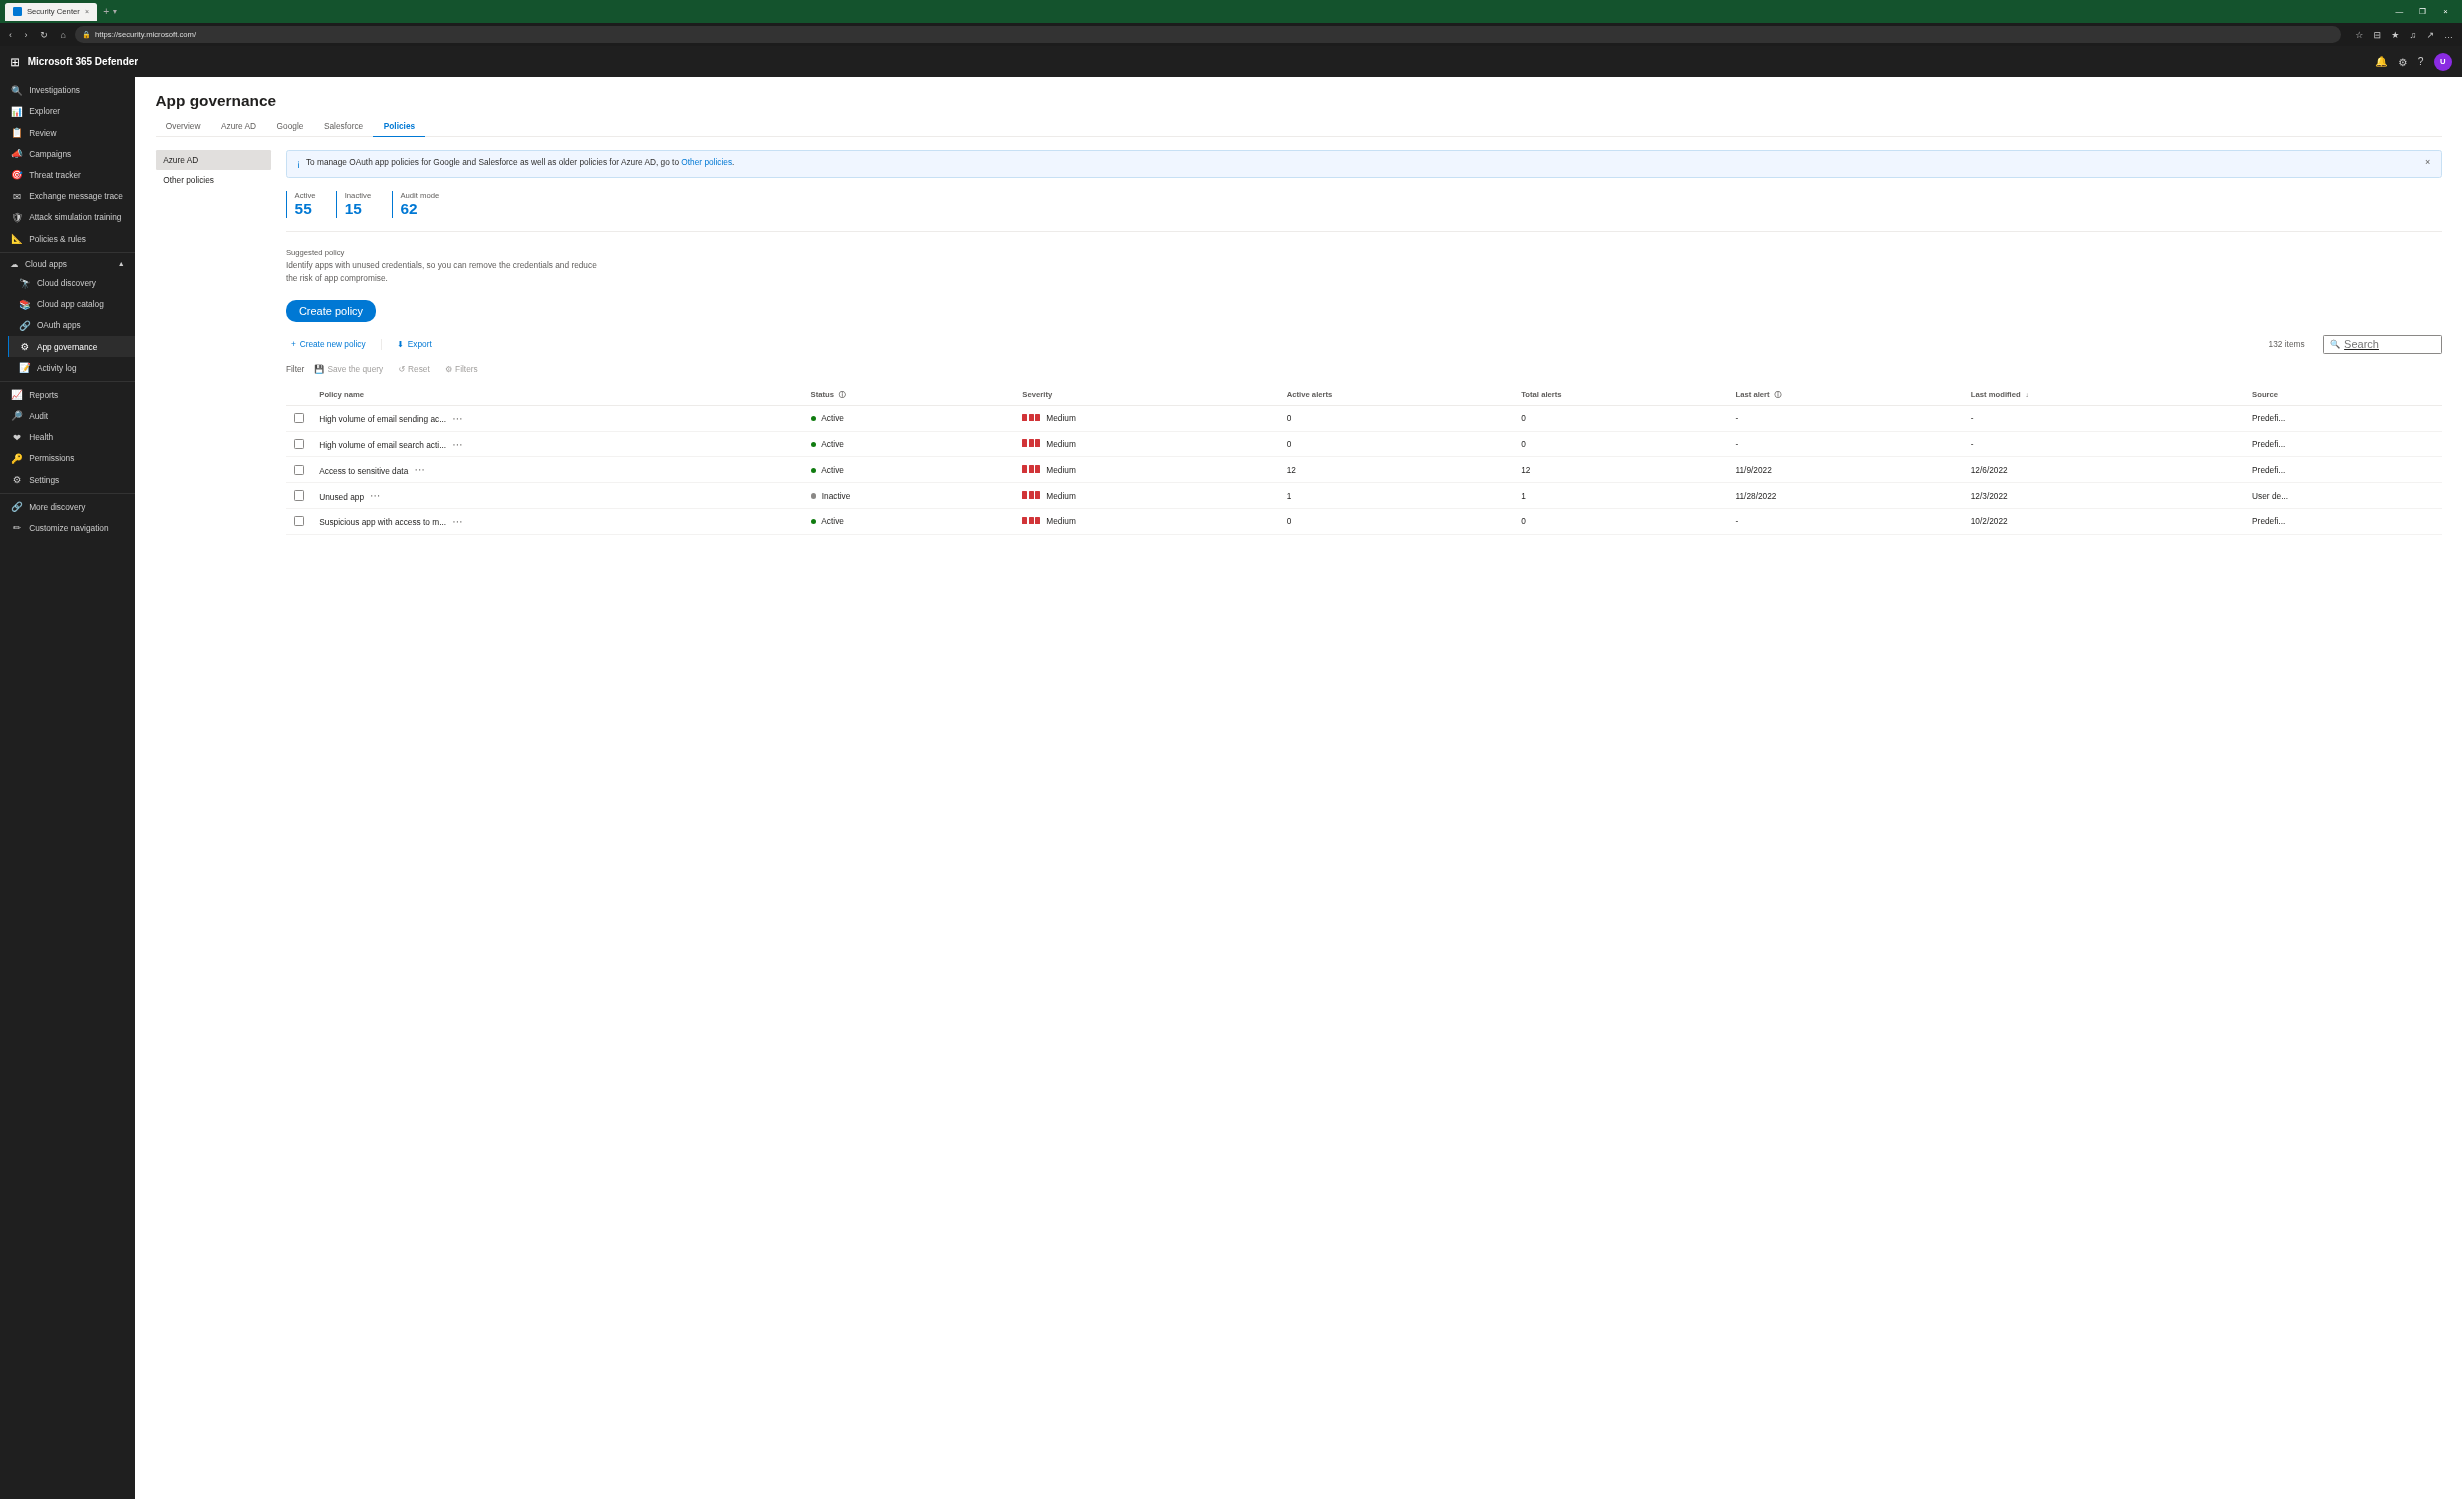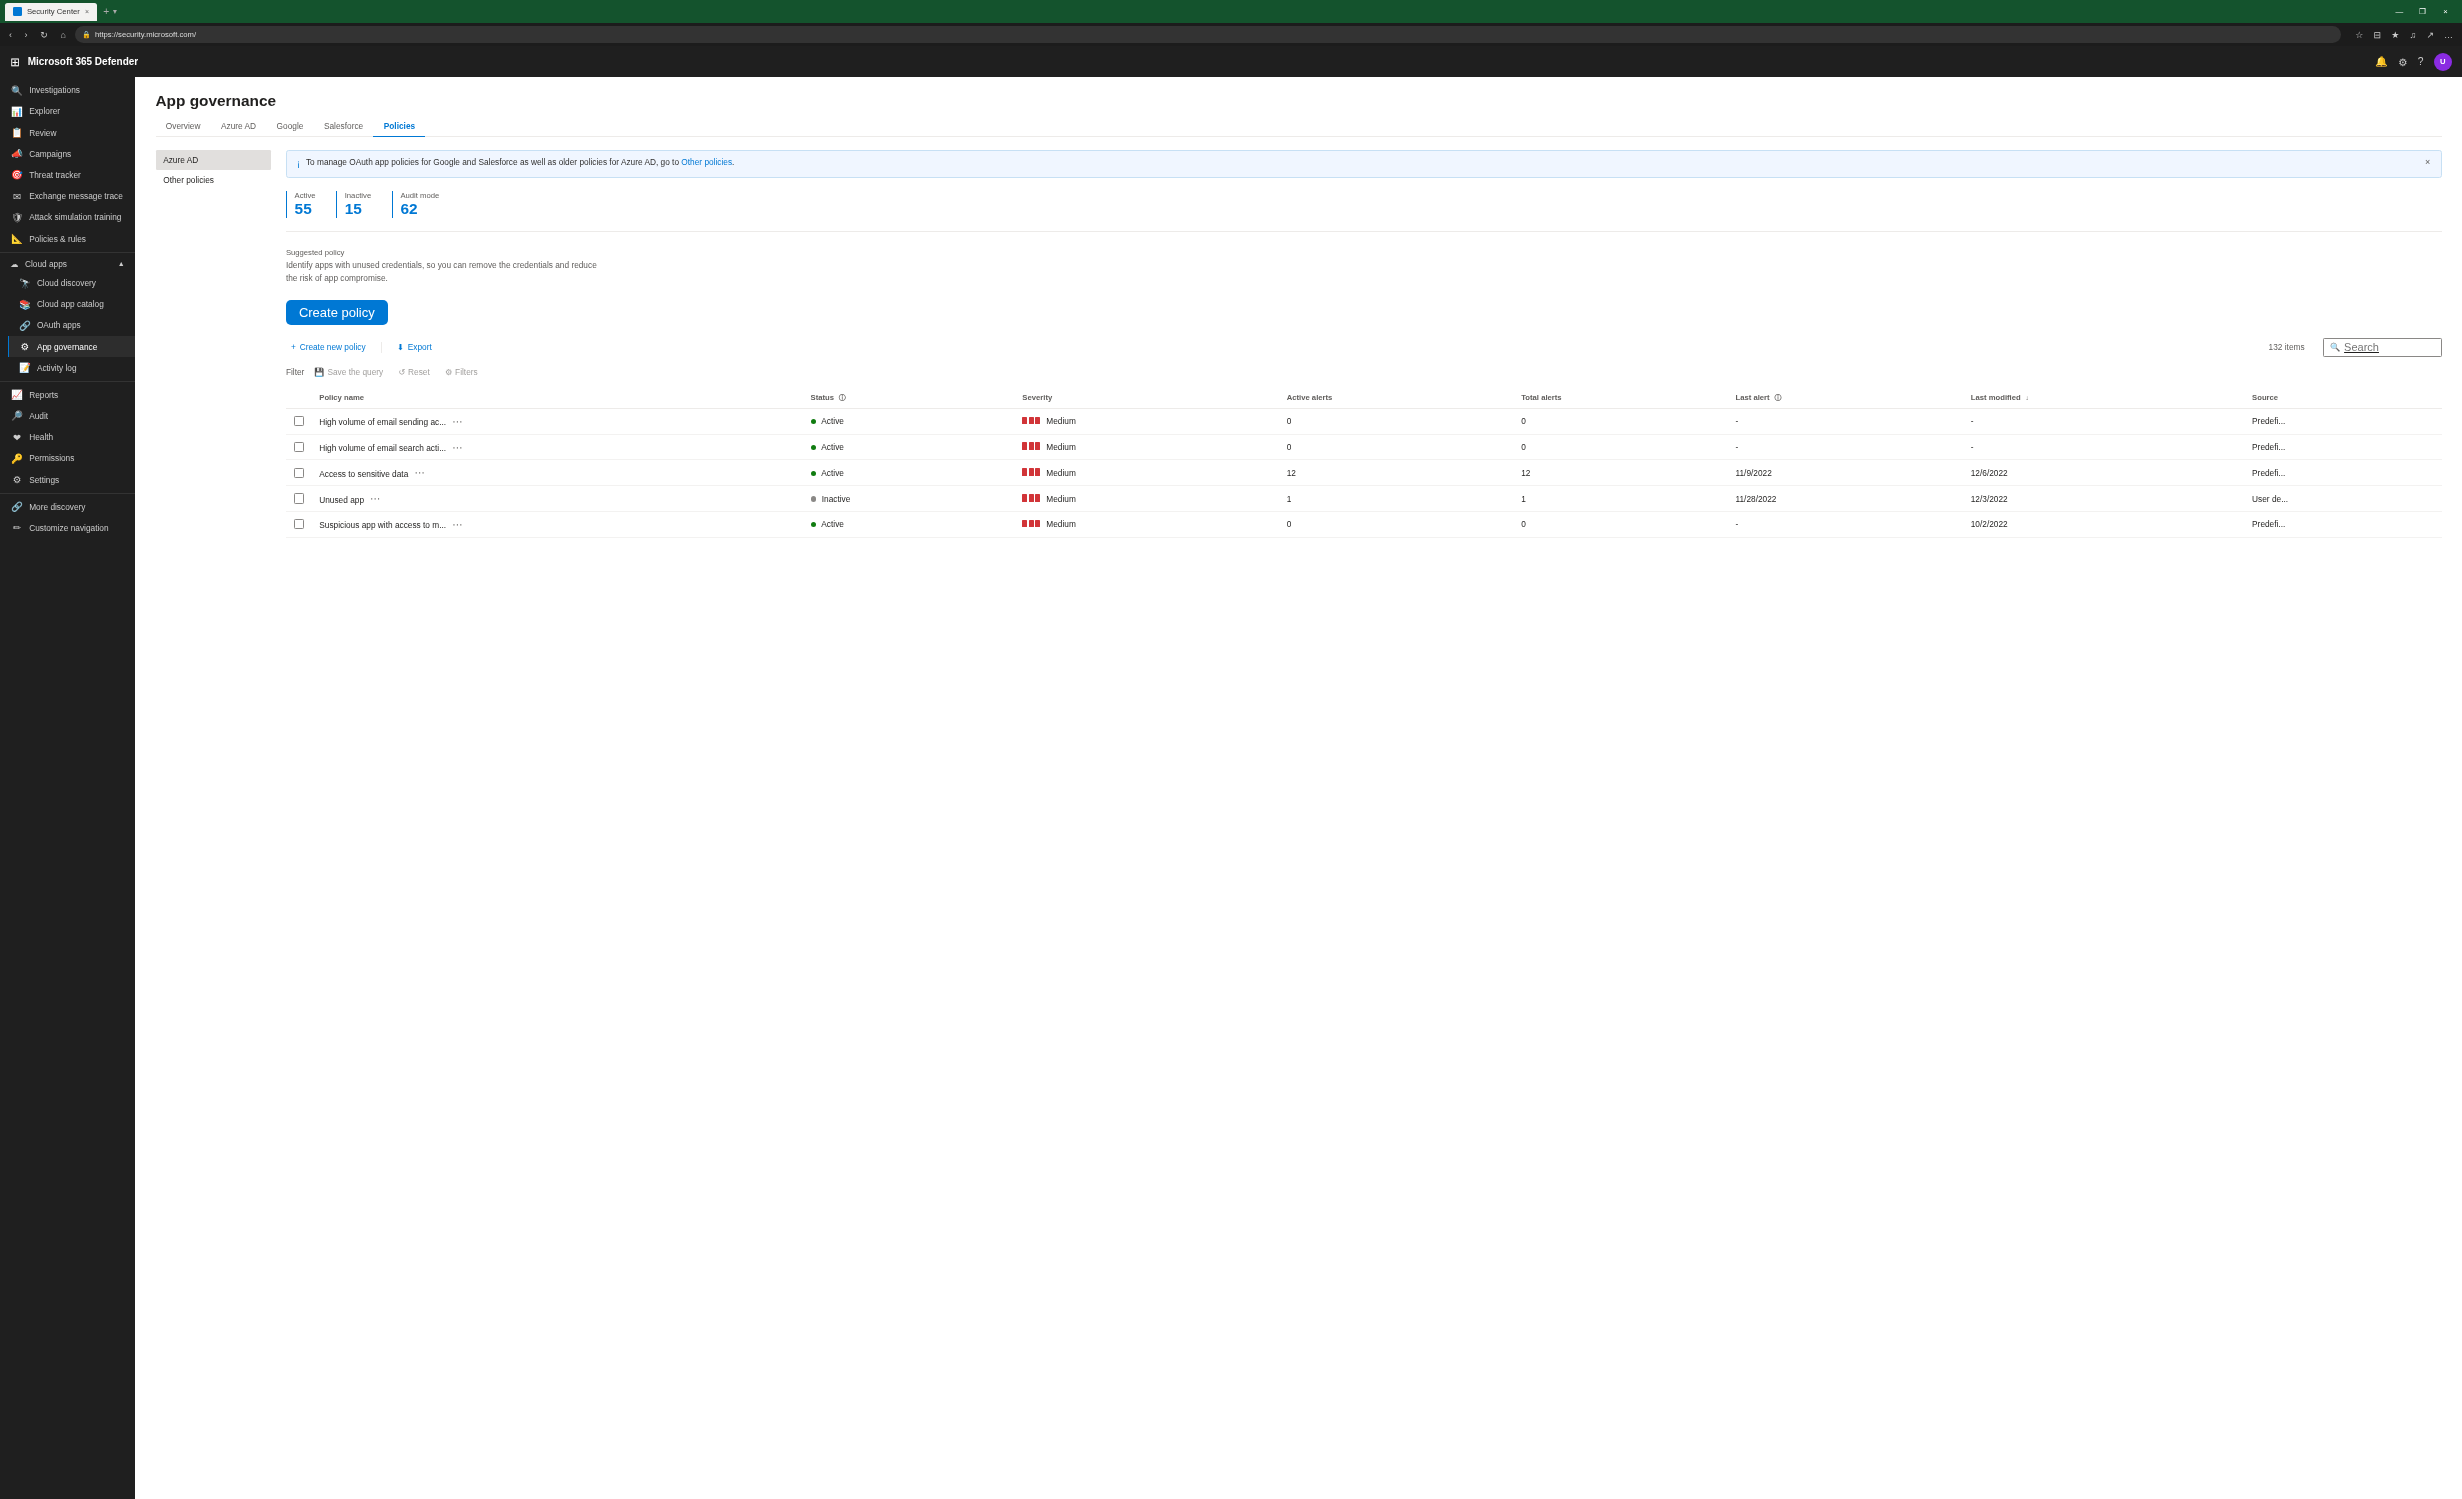--- a/index.html
+++ b/index.html
@@ -197,23 +197,23 @@
     
     .suggested-label { font-size: 7.7px; color: #605e5c; margin-bottom: 2.6px; }
     .policy-name { font-size: 14px; font-weight: 600; color: #201f1e; margin-bottom: 5.1px; }
     .policy-desc { font-size: 8.3px; color: #605e5c; line-height: 1.5; margin-bottom: 15.4px; }
 
     
     .create-policy-btn {
       background: #0078d4;
       color: #fff;
       border: none;
-      border-radius: 5px;
+      border-radius: 10px;
       padding: 5.1px 13px;
-      font-size: 13px;
+      font-size: 11px;
       cursor: pointer;
       margin-bottom: 13px;
     }
 
     
     .toolbar {
       display: flex;
       align-items: center;
       gap: 10.3px;
       margin-bottom: 7.7px;

